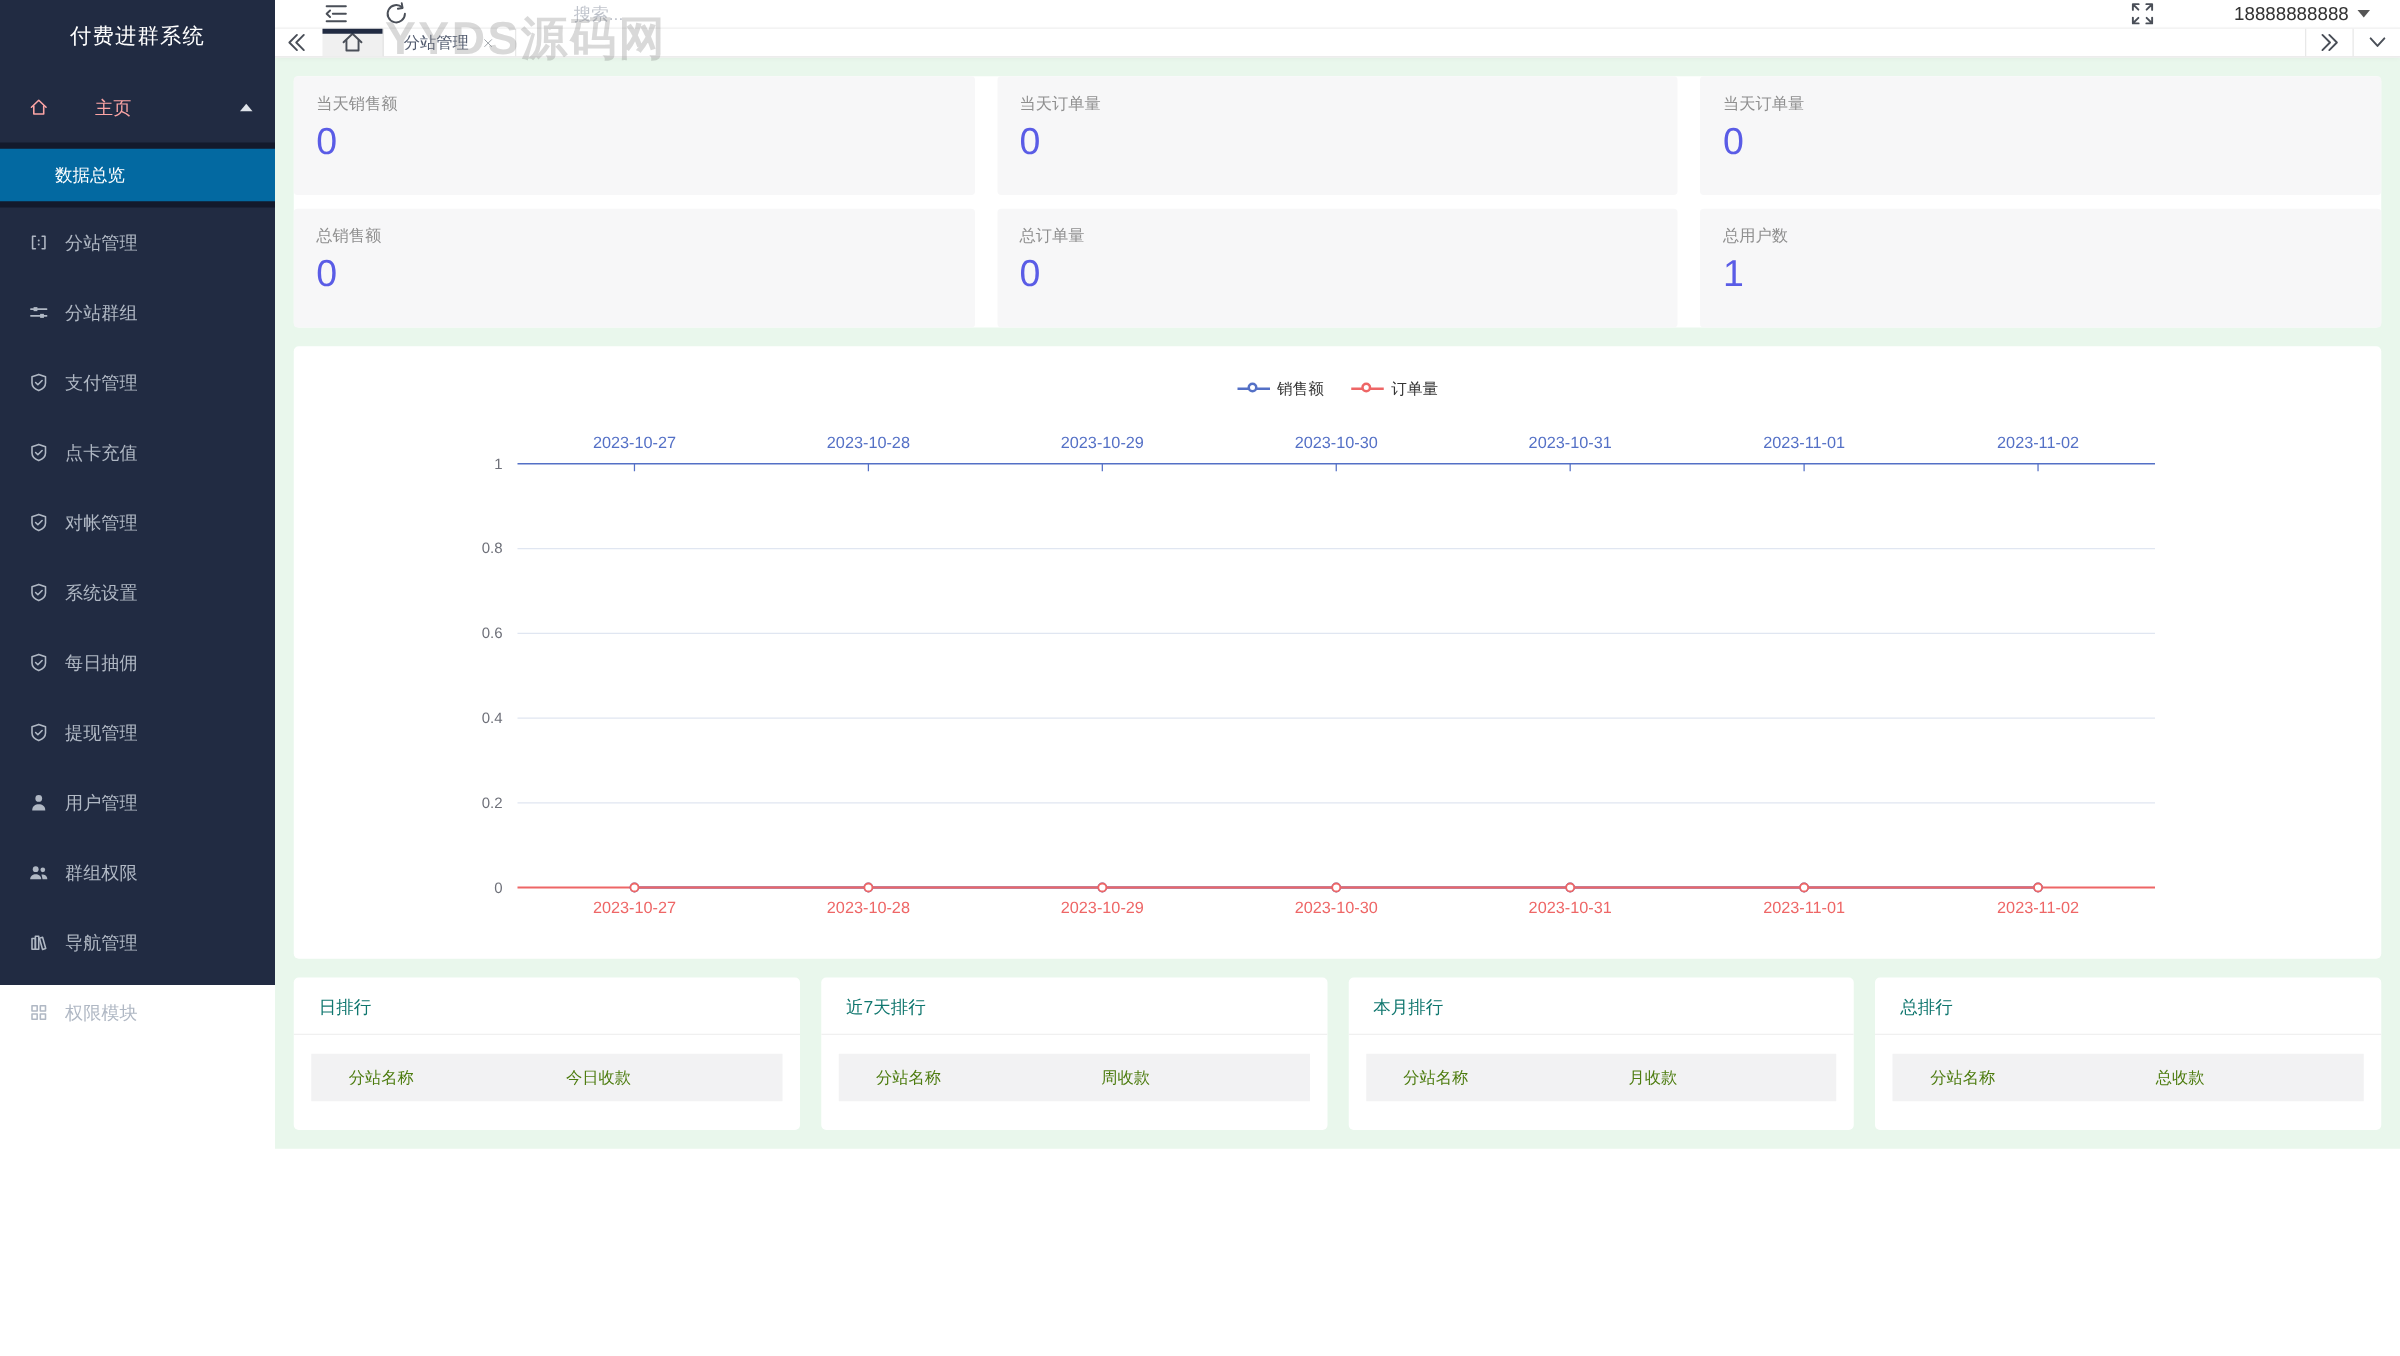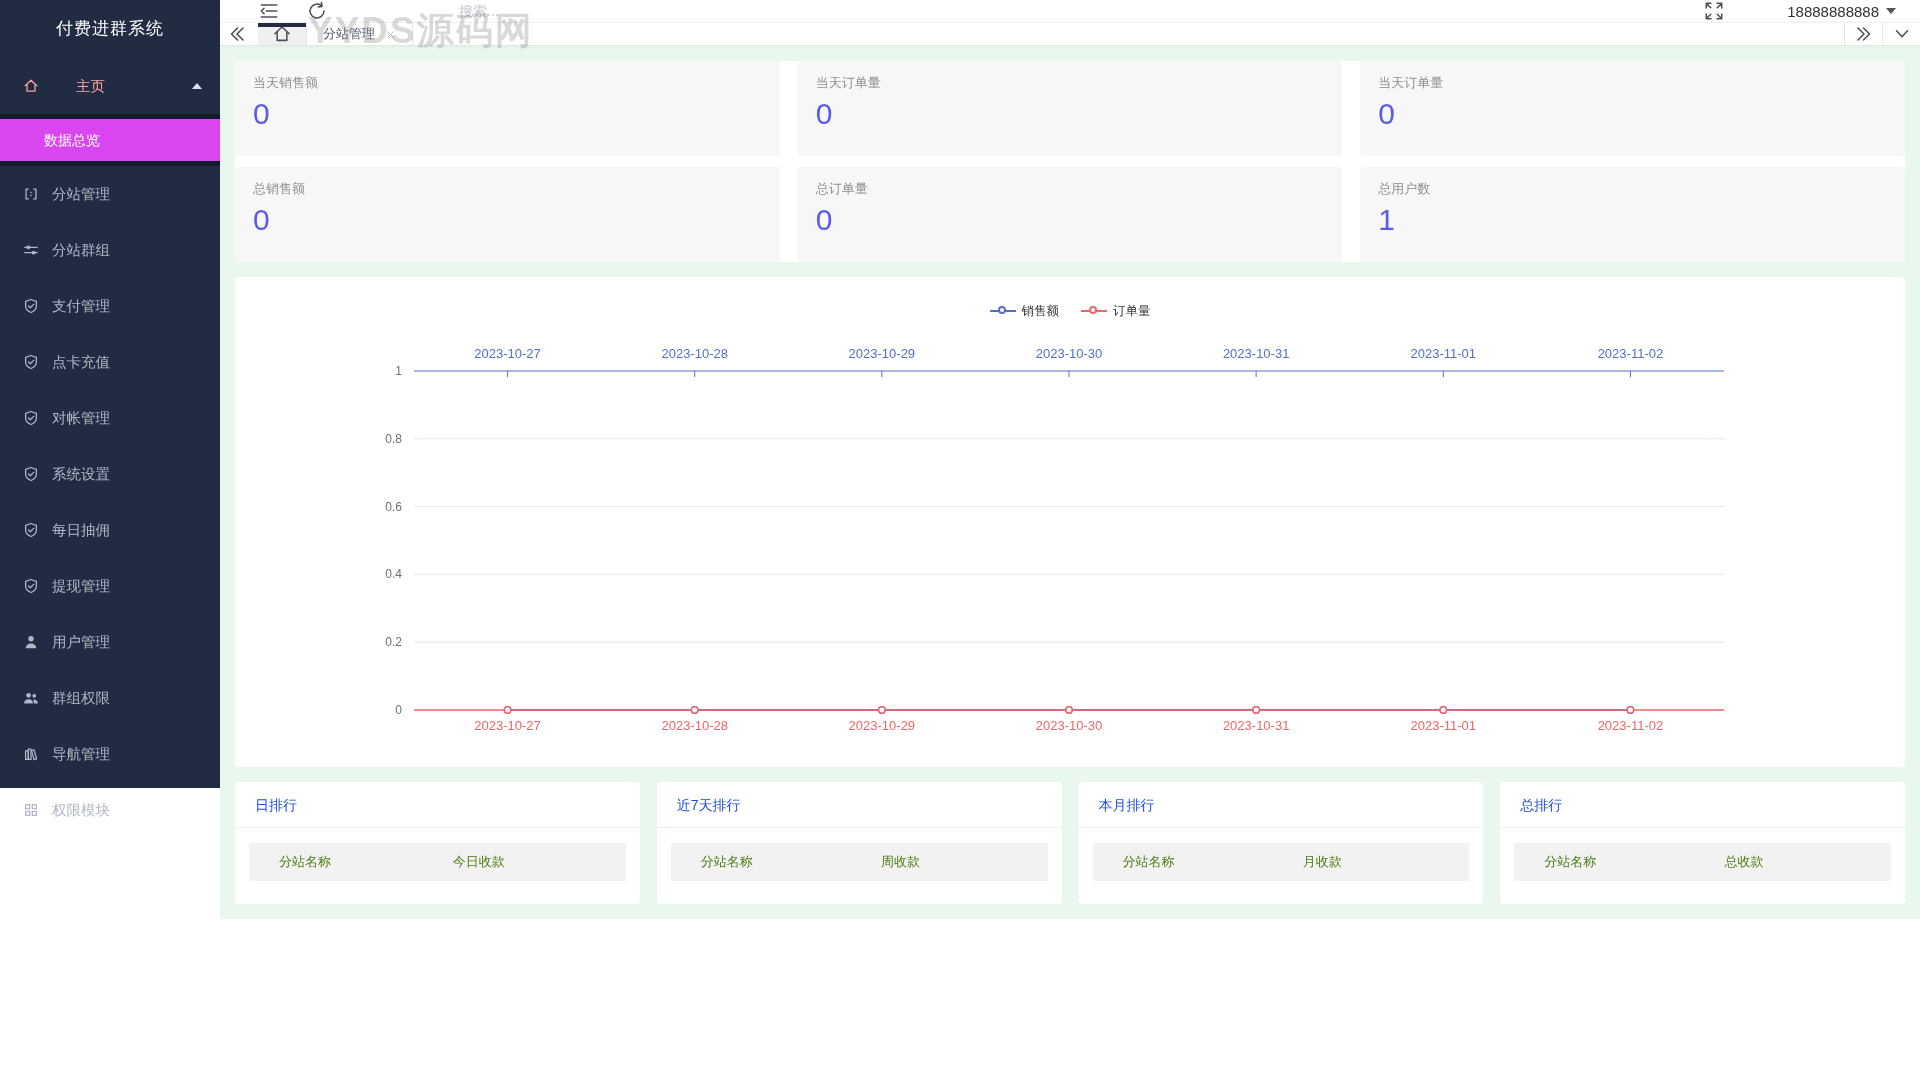--- a/index.html
+++ b/index.html
@@ -74,21 +74,21 @@
   .chart-panel { background:#fff; border-radius:4px; height:490px; padding-top:24px; }
   .legend { height:20px; display:flex; justify-content:center; gap:22px; }
   .legend-item { display:flex; align-items:center; gap:6px; cursor:pointer; }
   .legend-marker { position:relative; width:26px; height:2px; }
   .legend-marker .lm-circle { position:absolute; left:8px; top:-4px; width:8px; height:8px;
     border-radius:50%; background:#fff; border-width:2px; border-style:solid; }
   .legend-label { font-size:12.5px; color:#333; }
 
   .rank-row { display:grid; grid-template-columns:1fr 1fr 1fr 1fr; gap:17px; height:122px; }
   .rank-card { background:#fff; border-radius:4px; overflow:hidden; }
-  .rank-title { padding:15px 20px 12px; font-size:14px; color:#1d4ed8;
+  .rank-title { padding:15px 20px 12px; font-size:14px; color:#0f766e;
     border-bottom:1px solid #f0f0f0; }
   .rank-head { margin:15px 14px 0; background:#f2f2f3; height:38px; display:flex;
     align-items:center; font-size:13px; color:#4d7c0f; }
   .rank-col1 { width:40%; padding-left:30px; }
   .rank-col2 { width:42%; text-align:center; }
 
   svg.ico { display:block; }
 </style>
 </head>
 <body>
@@ -102,21 +102,21 @@
           <span class="mi-icon">
             <svg class="ico" width="100%" height="100%" viewBox="0 0 20 20" fill="none" stroke="currentColor" stroke-width="1.4" stroke-linecap="round" stroke-linejoin="round">
               <path d="M3.5 9.8 L10 3.6 L16.5 9.8"></path>
               <path d="M5.6 8.6 V15.8 H14.4 V8.6"></path>
             </svg>
           </span>
           <span>主页</span>
           <span class="menu-caret"></span>
         </div>
         <div class="submenu">
-          <div class="submenu-item active" style="background: #d946ef;">数据总览</div>
+          <div class="submenu-item active" style="background: #0369a1;">数据总览</div>
         </div>
         <div class="menu-item">
           <span class="mi-icon">
             <svg class="ico" width="100%" height="100%" viewBox="0 0 20 20" fill="none" stroke="currentColor" stroke-width="1.4" stroke-linecap="round" stroke-linejoin="round">
               <path d="M7 4.5 H4.5 V15.5 H7"></path>
               <path d="M13 4.5 H15.5 V15.5 H13"></path>
               <circle cx="10" cy="8.3" r="0.9" fill="currentColor" stroke="none"></circle>
               <circle cx="10" cy="11.7" r="0.9" fill="currentColor" stroke="none"></circle>
             </svg>
           </span>

